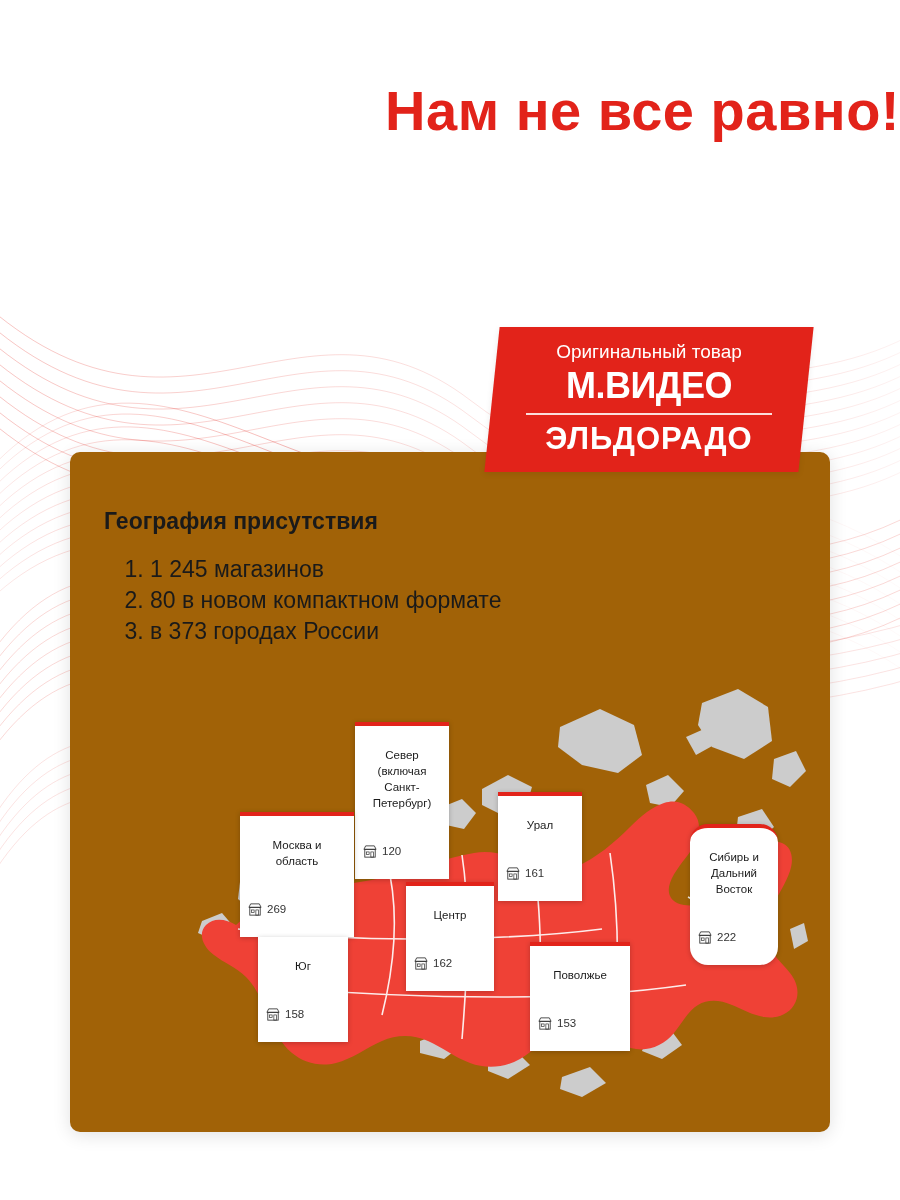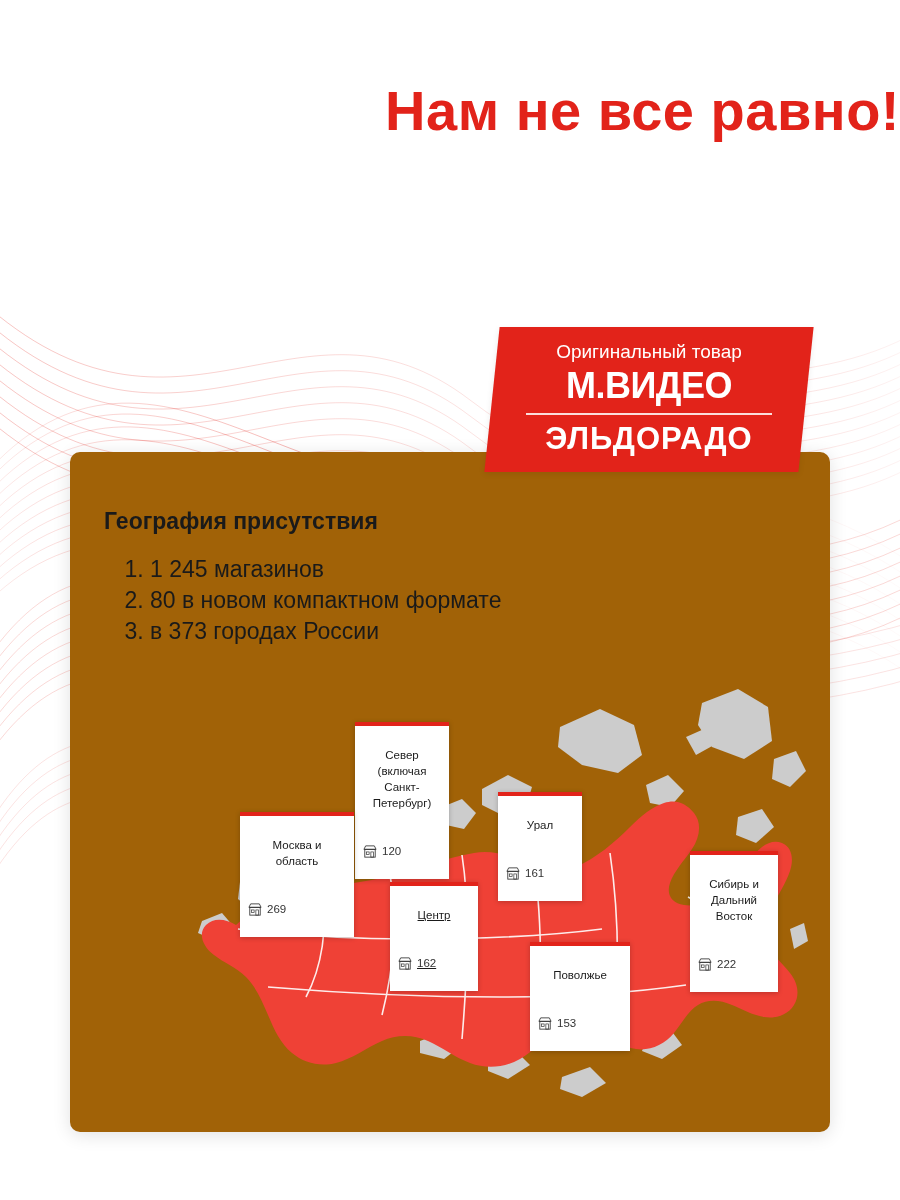--- a/index.html
+++ b/index.html
@@ -165,22 +165,22 @@
     margin-top: 16px;
   }
   .callout .c-count { font-size: 11.5px; color: #333; }
 
   .shop-icon { display: block; width: 14px; height: 13px; }
 
   
   #callout-north   { left: 285px; top: 270px;  width: 78px; }
   #callout-moscow  { left: 170px; top: 360px;  width: 98px; }
   #callout-ural    { left: 428px; top: 340px;  width: 68px; }
-  #callout-siberia { left: 620px; top: 399px;  width: 72px; }
-  #callout-center  { left: 320px; top: 430px;  width: 72px; text-decoration: underline; }
+  #callout-siberia { left: 620px; top: 372px;  width: 72px; border-radius: 18px; }
+  #callout-center  { left: 336px; top: 430px;  width: 72px; }
   #callout-volga   { left: 460px; top: 490px;  width: 84px; }
   #callout-south   { left: 188px; top: 485px;  width: 74px; }
 </style>
 </head>
 <body>
 
 <svg class="bg-swoosh" viewBox="0 0 900 780" preserveAspectRatio="none">
   <defs>
     <linearGradient id="wg" x1="0" y1="0" x2="1" y2="0">
       <stop offset="0%" stop-color="#e2231a" stop-opacity="0.10"></stop>
@@ -415,14 +415,26 @@
       <svg class="shop-icon" viewBox="0 0 16 15">
         <path d="M1 5 L3 1 H13 L15 5 Z" fill="none" stroke="#333" stroke-width="1"></path>
         <rect x="2" y="5" width="12" height="9" fill="none" stroke="#333" stroke-width="1"></rect>
         <rect x="4" y="8" width="3" height="3" fill="none" stroke="#333" stroke-width="0.8"></rect>
         <rect x="9" y="8" width="3" height="6" fill="none" stroke="#333" stroke-width="0.8"></rect>
       </svg>
       <span class="c-count">153</span>
     </span>
   </div>
 
+  <div class="callout" id="callout-south">
+    <span class="c-name">Юг</span>
+    <span class="c-row">
+      <svg class="shop-icon" viewBox="0 0 16 15">
+        <path d="M1 5 L3 1 H13 L15 5 Z" fill="none" stroke="#333" stroke-width="1"></path>
+        <rect x="2" y="5" width="12" height="9" fill="none" stroke="#333" stroke-width="1"></rect>
+        <rect x="4" y="8" width="3" height="3" fill="none" stroke="#333" stroke-width="0.8"></rect>
+        <rect x="9" y="8" width="3" height="6" fill="none" stroke="#333" stroke-width="0.8"></rect>
+      </svg>
+      <span class="c-count">158</span>
+    </span>
+  </div>
 
 </div>
 
 </body></html>

